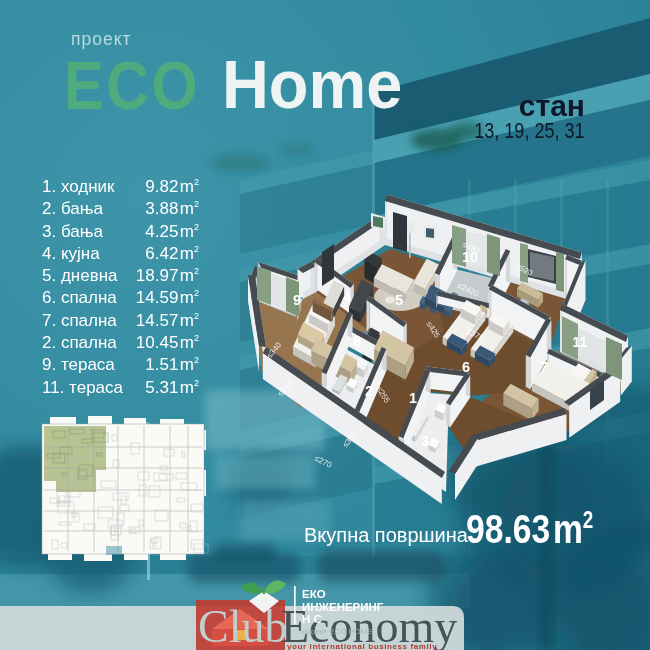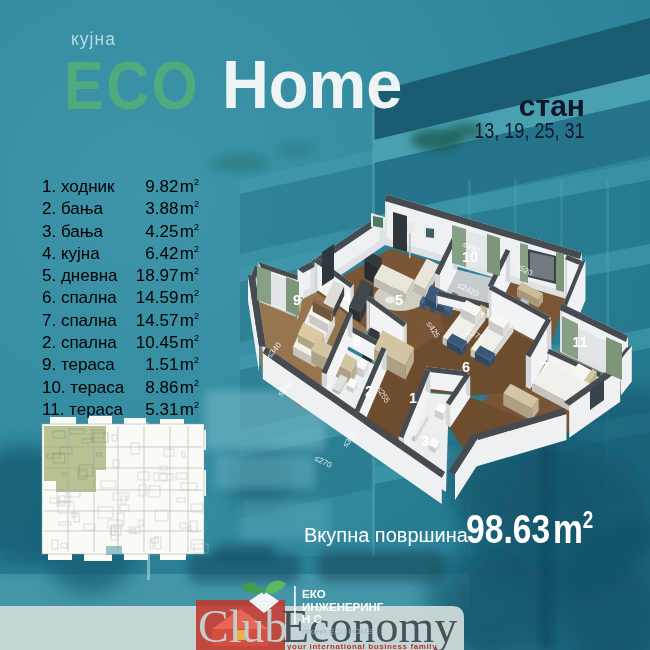--- a/index.html
+++ b/index.html
@@ -3,21 +3,21 @@
 *{margin:0;padding:0;box-sizing:border-box}
 body{width:650px;height:650px;overflow:hidden;font-family:"Liberation Sans",sans-serif}
 #stage{position:relative;width:650px;height:650px;overflow:hidden;background:#2e869b}
 .t{position:absolute;color:#0f172a}
 #proekt{left:71px;top:29px;font-size:17.5px;color:#b6dce3;letter-spacing:1px}
 #eco{left:64px;top:51px;font-size:69px;line-height:1;font-weight:bold;color:#4fab7e;transform:scaleX(0.86);transform-origin:0 0;letter-spacing:3px}
 #home{left:222px;top:50px;font-size:69px;line-height:1;font-weight:bold;color:#eef3f4;transform:scaleX(0.94);transform-origin:0 0}
 #stan{right:65px;top:91px;font-size:30px;line-height:1;font-weight:bold;text-align:right}
 .nums{font-weight:normal;font-size:22px;line-height:1;display:block;margin-top:-1px;transform:scaleX(0.82);transform-origin:100% 0}
 #kat{right:65px;top:146px;font-size:30px;line-height:1;font-weight:bold;text-align:right}
-#list{left:42px;top:176px;width:157px;font-size:17px;color:#000000}
+#list{left:42px;top:176px;width:157px;font-size:17px;color:#ffffff}
 .row{display:flex;justify-content:space-between;height:22.3px;line-height:22.3px}
 .rv sup{font-size:9px;line-height:0}
 #vk{left:304px;top:524px;font-size:20px;line-height:1.1;color:#fff}
 #num{left:466px;top:509px;font-size:41px;line-height:1;font-weight:bold;color:#fff;transform:scaleX(0.82);transform-origin:0 0}
 #num sup{font-size:23px;line-height:0}
 </style></head><body>
 <div id="stage">
 <svg width="650" height="650" style="position:absolute;left:0;top:0">
       <defs>
         <radialGradient id="sky" cx="0.22" cy="0.3" r="1.05">
@@ -483,21 +483,21 @@
         <rect x="79" y="465" width="14" height="11"></rect>
         <rect x="82" y="439" width="10" height="4"></rect>
         <rect x="47" y="454" width="13" height="4"></rect>
         <rect x="60" y="447" width="12" height="7"></rect>
         <rect x="78" y="470" width="9" height="9"></rect>
         <rect x="93" y="433" width="15" height="9"></rect>
         <rect x="53" y="453" width="12" height="10"></rect>
       </g>
       <rect x="106" y="546" width="16" height="9" fill="#3a8ba0" opacity="0.5"></rect>
     </svg>
-<div class="t" id="proekt">кујна</div>
+<div class="t" id="proekt">проект</div>
 <div class="t" id="eco">ECO</div>
 <div class="t" id="home">Home</div>
 <div class="t" id="stan">стан<span class="nums">13, 19, 25, 31</span></div>
 <div class="t" id="list">
       <div class="row">
         <span class="rn">1. ходник</span>
         <span class="rv">9.82 m<sup>2</sup></span>
       </div>
       <div class="row">
         <span class="rn">2. бања</span>
@@ -523,24 +523,20 @@
         <span class="rn">7. спална</span>
         <span class="rv">14.57 m<sup>2</sup></span>
       </div>
       <div class="row">
         <span class="rn">2. спална</span>
         <span class="rv">10.45 m<sup>2</sup></span>
       </div>
       <div class="row">
         <span class="rn">9. тераса</span>
         <span class="rv">1.51 m<sup>2</sup></span>
-      </div>
-      <div class="row">
-        <span class="rn">10. тераса</span>
-        <span class="rv">8.86 m<sup>2</sup></span>
       </div>
       <div class="row">
         <span class="rn">11. тераса</span>
         <span class="rv">5.31 m<sup>2</sup></span>
       </div>
     </div>
 <div class="t" id="vk">Вкупна површина</div>
 <div class="t" id="num">98.63 m<sup>2</sup></div>
 <svg width="650" height="650" style="position:absolute;left:0;top:0">
       <path d="M0 606 L452 606 Q464 606 464 618 L464 650 L0 650 Z" fill="#d2dcdb" opacity="0.92"></path>

